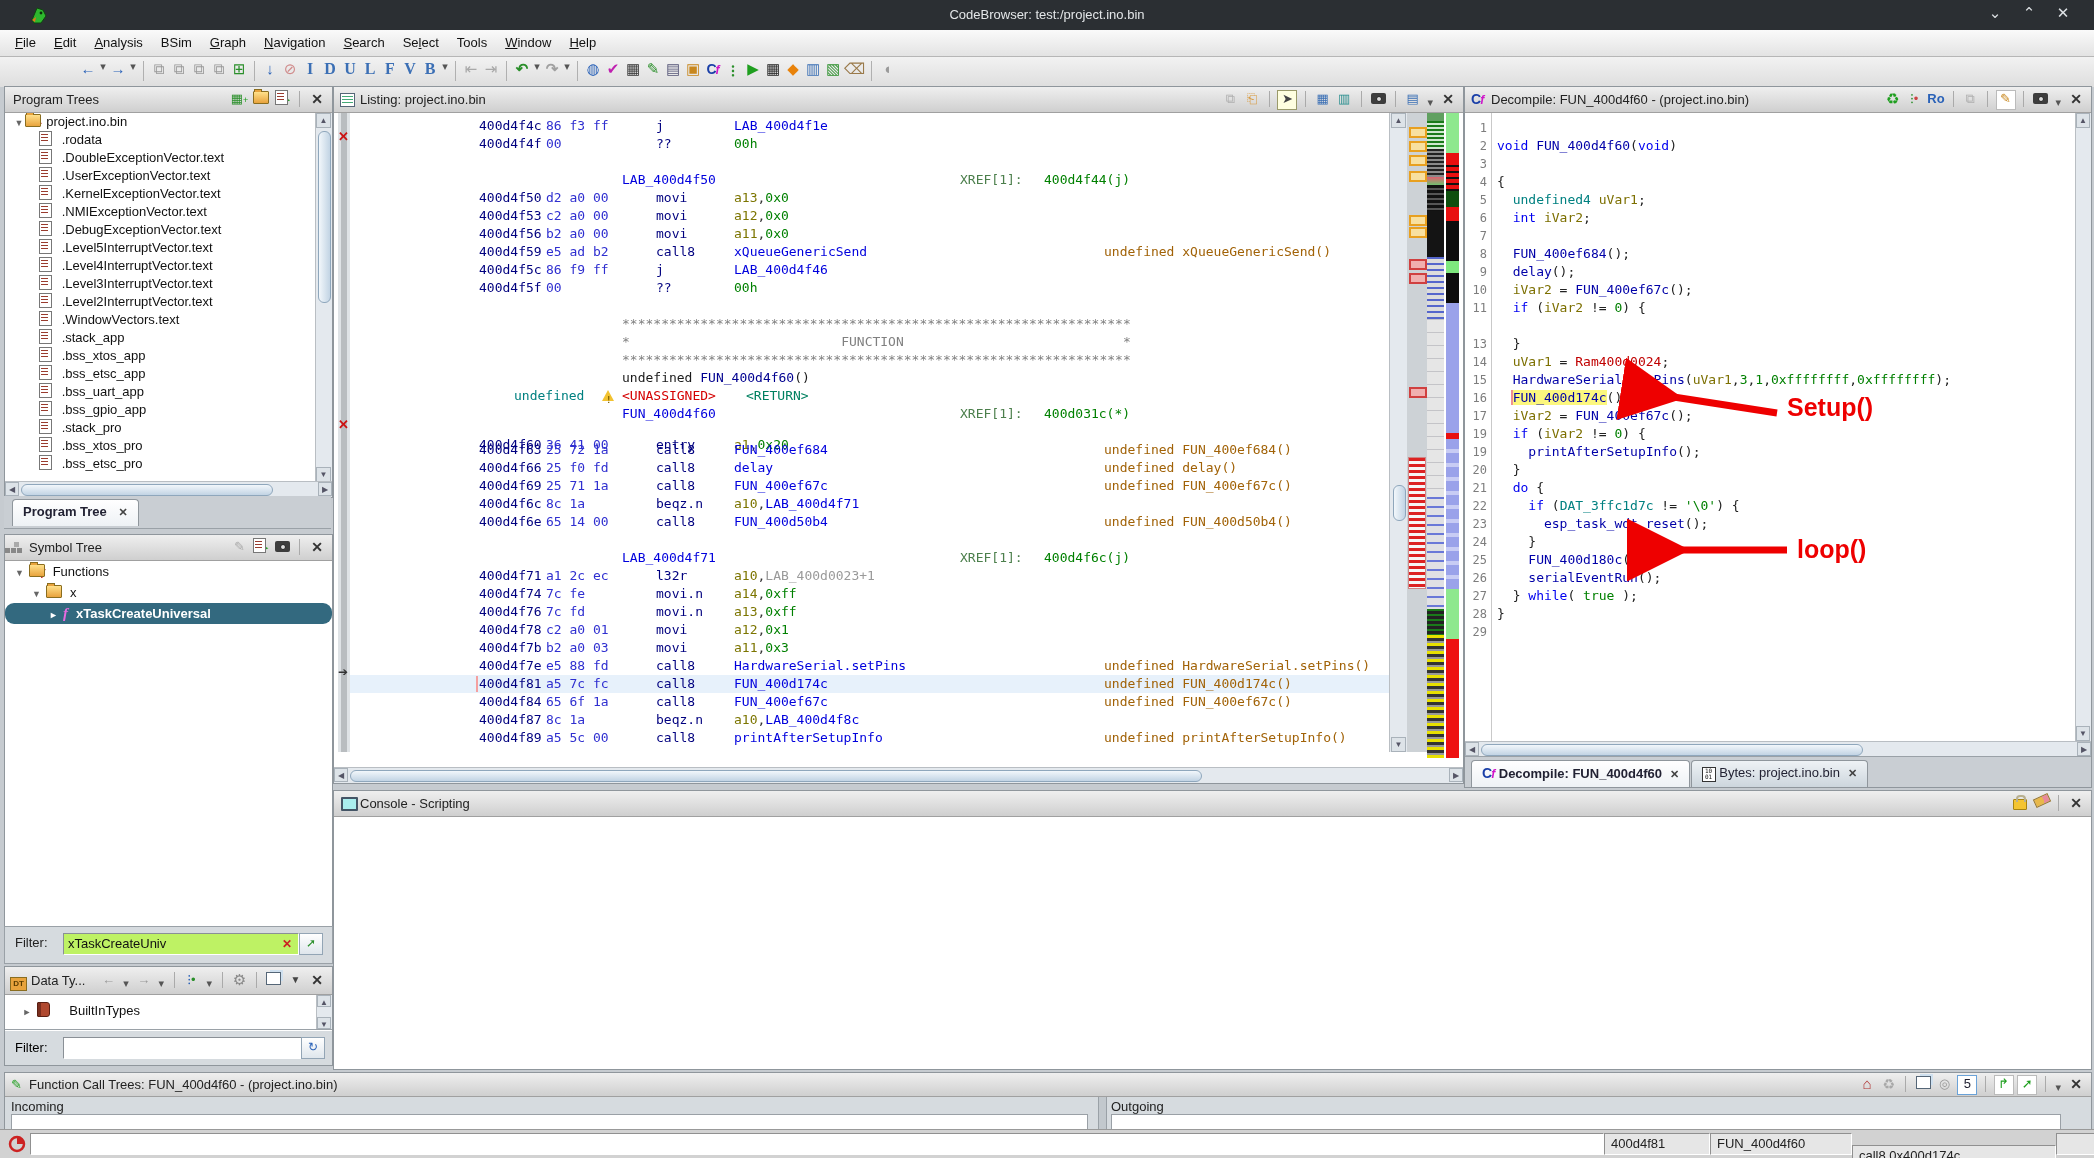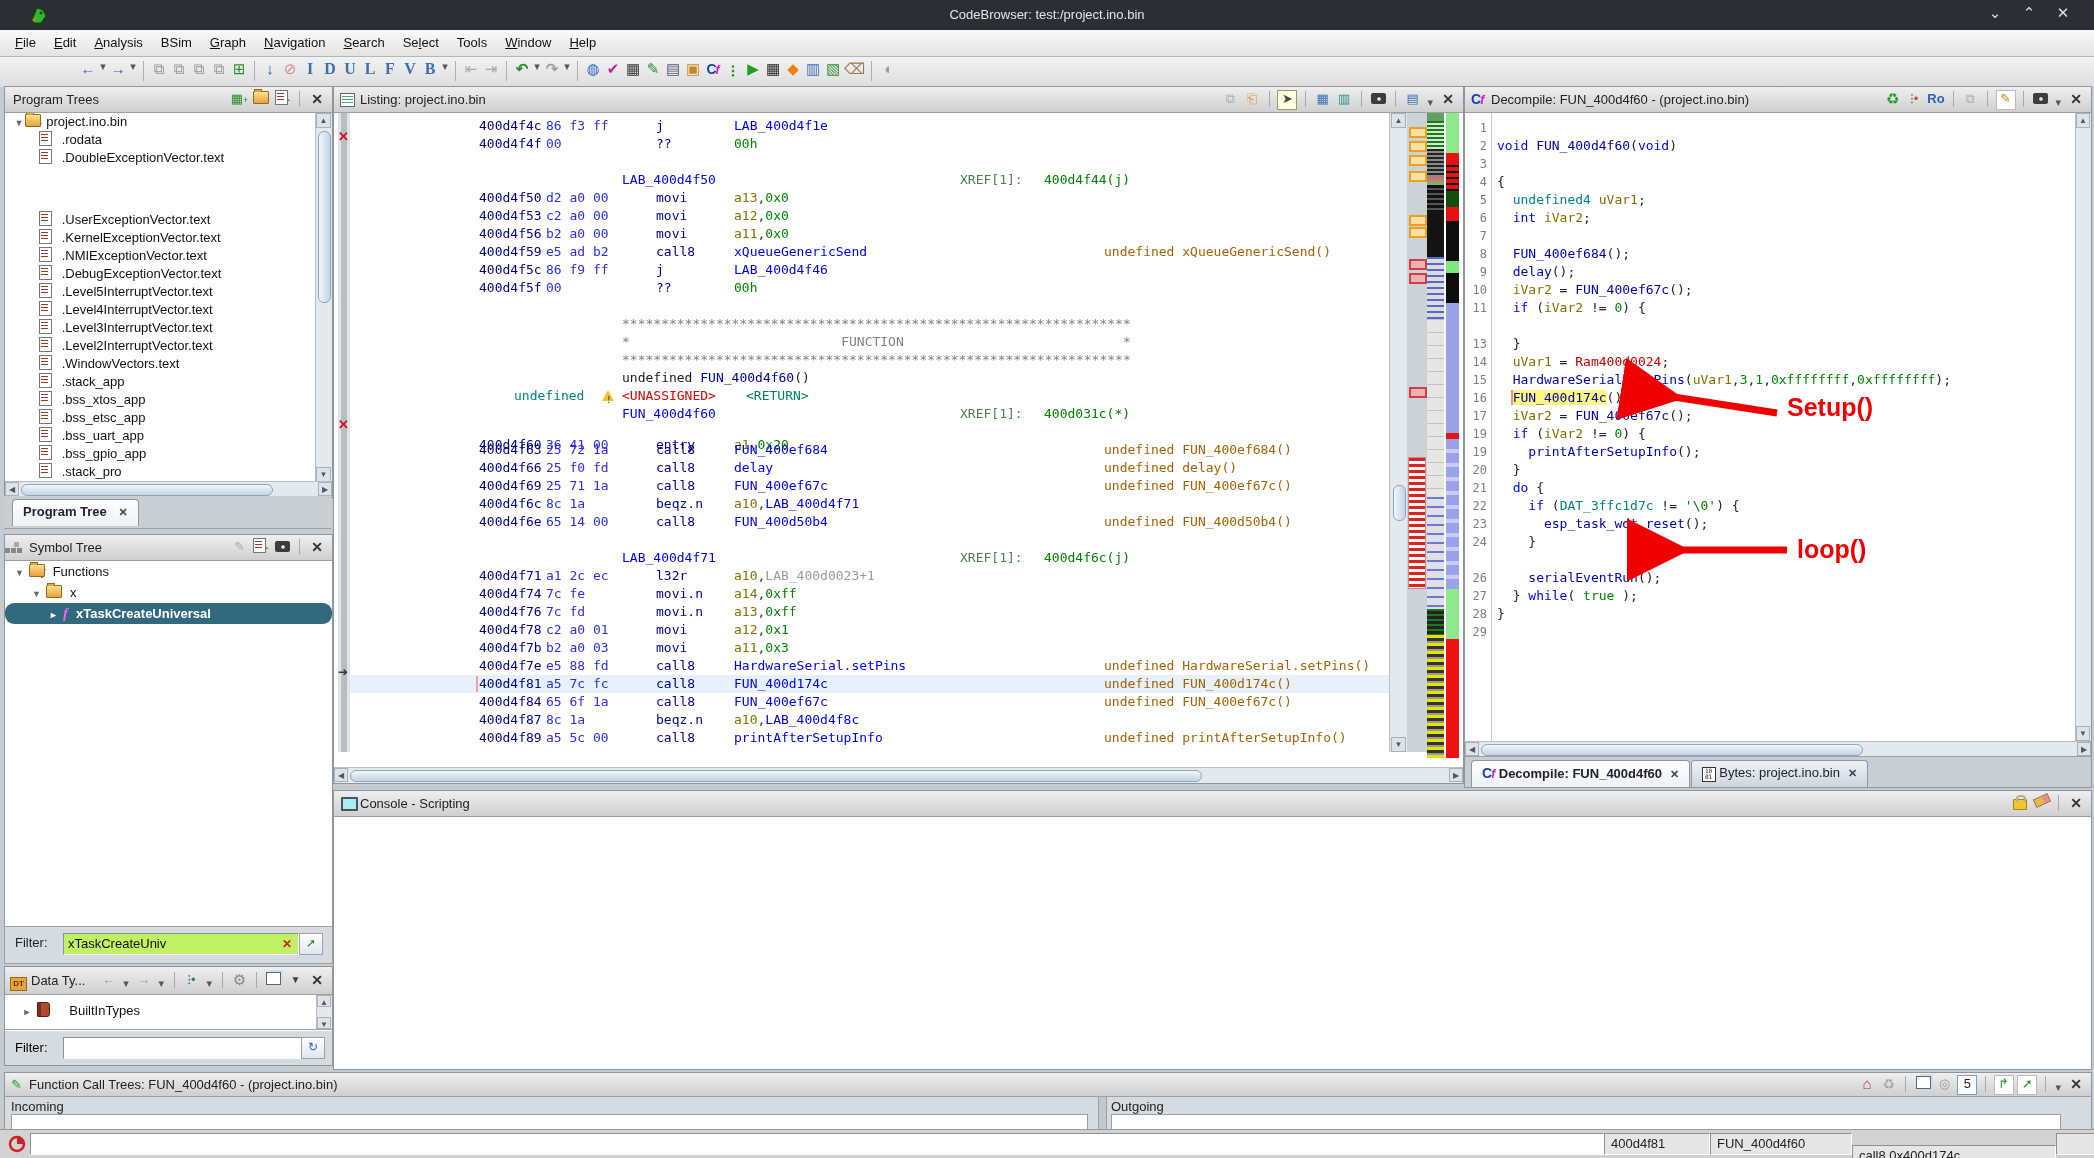--- a/index.html
+++ b/index.html
@@ -181,21 +181,21 @@
       <span class="hico"><span class="ic-folder"></span></span>
       <span class="hico"><span class="ic-page"></span><span style="color:#1f9f1f;font-size:9px;margin-left:-5px;">➤</span></span>
       <span class="hsep"></span>
       <span class="hico closex">✕</span>
     </span>
   </div>
   <div id="ptree-body">
       <div class="trow" style="padding-left: 8px;"><span class="arr">▼</span><span class="ic-folder"></span><span style="color:#c41e1e;font-size:9px;margin-left:-6px;">➤</span> <span>project.ino.bin</span></div>
       <div class="trow" style="padding-left: 34px;"><span class="ic-page"></span> <span style="margin-left: 6px;">.rodata</span></div>
       <div class="trow" style="padding-left: 34px;"><span class="ic-page"></span> <span style="margin-left: 6px;">.DoubleExceptionVector.text</span></div>
-      <div class="trow" style="padding-left: 34px; margin-top: 44px;"><span class="ic-page"></span> <span style="margin-left: 6px;">.UserExceptionVector.text</span></div>
+      <div class="trow" style="padding-left: 34px;"><span class="ic-page"></span> <span style="margin-left: 6px;">.UserExceptionVector.text</span></div>
       <div class="trow" style="padding-left: 34px;"><span class="ic-page"></span> <span style="margin-left: 6px;">.KernelExceptionVector.text</span></div>
       <div class="trow" style="padding-left: 34px;"><span class="ic-page"></span> <span style="margin-left: 6px;">.NMIExceptionVector.text</span></div>
       <div class="trow" style="padding-left: 34px;"><span class="ic-page"></span> <span style="margin-left: 6px;">.DebugExceptionVector.text</span></div>
       <div class="trow" style="padding-left: 34px;"><span class="ic-page"></span> <span style="margin-left: 6px;">.Level5InterruptVector.text</span></div>
       <div class="trow" style="padding-left: 34px;"><span class="ic-page"></span> <span style="margin-left: 6px;">.Level4InterruptVector.text</span></div>
       <div class="trow" style="padding-left: 34px;"><span class="ic-page"></span> <span style="margin-left: 6px;">.Level3InterruptVector.text</span></div>
       <div class="trow" style="padding-left: 34px;"><span class="ic-page"></span> <span style="margin-left: 6px;">.Level2InterruptVector.text</span></div>
       <div class="trow" style="padding-left: 34px;"><span class="ic-page"></span> <span style="margin-left: 6px;">.WindowVectors.text</span></div>
       <div class="trow" style="padding-left: 34px;"><span class="ic-page"></span> <span style="margin-left: 6px;">.stack_app</span></div>
       <div class="trow" style="padding-left: 34px;"><span class="ic-page"></span> <span style="margin-left: 6px;">.bss_xtos_app</span></div>
@@ -470,20 +470,21 @@
       <div class="dline" style="top: 258px;"><span class="dnum">15</span><span class="dcode"><span class="dk-pl">  </span><span class="dk-fn">HardwareSerial.setPins</span><span class="dk-pl">(</span><span class="dk-va">uVar1</span><span class="dk-pl">,</span><span class="dk-nu">3</span><span class="dk-pl">,</span><span class="dk-nu">1</span><span class="dk-pl">,</span><span class="dk-nu">0xffffffff</span><span class="dk-pl">,</span><span class="dk-nu">0xffffffff</span><span class="dk-pl">);</span></span></div>
       <div class="dline" style="top: 276px;"><span class="dnum">16</span><span class="dcode"><span class="dk-pl">  </span><span class="dk-fn dk-hl">FUN_400d174c</span><span class="dk-pl">();</span></span></div>
       <div class="dline" style="top: 294px;"><span class="dnum">17</span><span class="dcode"><span class="dk-pl">  </span><span class="dk-va">iVar2</span><span class="dk-pl"> = </span><span class="dk-fn">FUN_400ef67c</span><span class="dk-pl">();</span></span></div>
       <div class="dline" style="top: 312px;"><span class="dnum">19</span><span class="dcode"><span class="dk-pl">  </span><span class="dk-kw">if</span><span class="dk-pl"> (</span><span class="dk-va">iVar2</span><span class="dk-pl"> != </span><span class="dk-nu">0</span><span class="dk-pl">) {</span></span></div>
       <div class="dline" style="top: 330px;"><span class="dnum">19</span><span class="dcode"><span class="dk-pl">    </span><span class="dk-fn">printAfterSetupInfo</span><span class="dk-pl">();</span></span></div>
       <div class="dline" style="top: 348px;"><span class="dnum">20</span><span class="dcode"><span class="dk-pl">  }</span></span></div>
       <div class="dline" style="top: 366px;"><span class="dnum">21</span><span class="dcode"><span class="dk-pl">  </span><span class="dk-kw">do</span><span class="dk-pl"> {</span></span></div>
       <div class="dline" style="top: 384px;"><span class="dnum">22</span><span class="dcode"><span class="dk-pl">    </span><span class="dk-kw">if</span><span class="dk-pl"> (</span><span class="dk-gt">DAT_3ffc1d7c</span><span class="dk-pl"> != </span><span class="dk-nu">'\0'</span><span class="dk-pl">) {</span></span></div>
       <div class="dline" style="top: 402px;"><span class="dnum">23</span><span class="dcode"><span class="dk-pl">      </span><span class="dk-fn">esp_task_wdt_reset</span><span class="dk-pl">();</span></span></div>
       <div class="dline" style="top: 420px;"><span class="dnum">24</span><span class="dcode"><span class="dk-pl">    }</span></span></div>
+      <div class="dline" style="top: 438px;"><span class="dnum">25</span><span class="dcode"><span class="dk-pl">    </span><span class="dk-fn">FUN_400d180c</span><span class="dk-pl">();</span></span></div>
       <div class="dline" style="top: 456px;"><span class="dnum">26</span><span class="dcode"><span class="dk-pl">    </span><span class="dk-fn">serialEventRun</span><span class="dk-pl">();</span></span></div>
       <div class="dline" style="top: 474px;"><span class="dnum">27</span><span class="dcode"><span class="dk-pl">  } </span><span class="dk-kw">while</span><span class="dk-pl">( </span><span class="dk-nu">true</span><span class="dk-pl"> );</span></span></div>
       <div class="dline" style="top: 492px;"><span class="dnum">28</span><span class="dcode"><span class="dk-pl">}</span></span></div>
       <div class="dline" style="top: 510px;"><span class="dnum">29</span><span class="dcode"></span></div>
     </div>
   <div id="dec-gutterline"></div>
 
   <svg style="position:absolute;left:0;top:26px;width:626px;height:628px;pointer-events:none;" viewBox="0 0 626 628">
     <defs>
       <marker id="ah" markerWidth="9" markerHeight="9" refX="7" refY="4.5" orient="auto">

